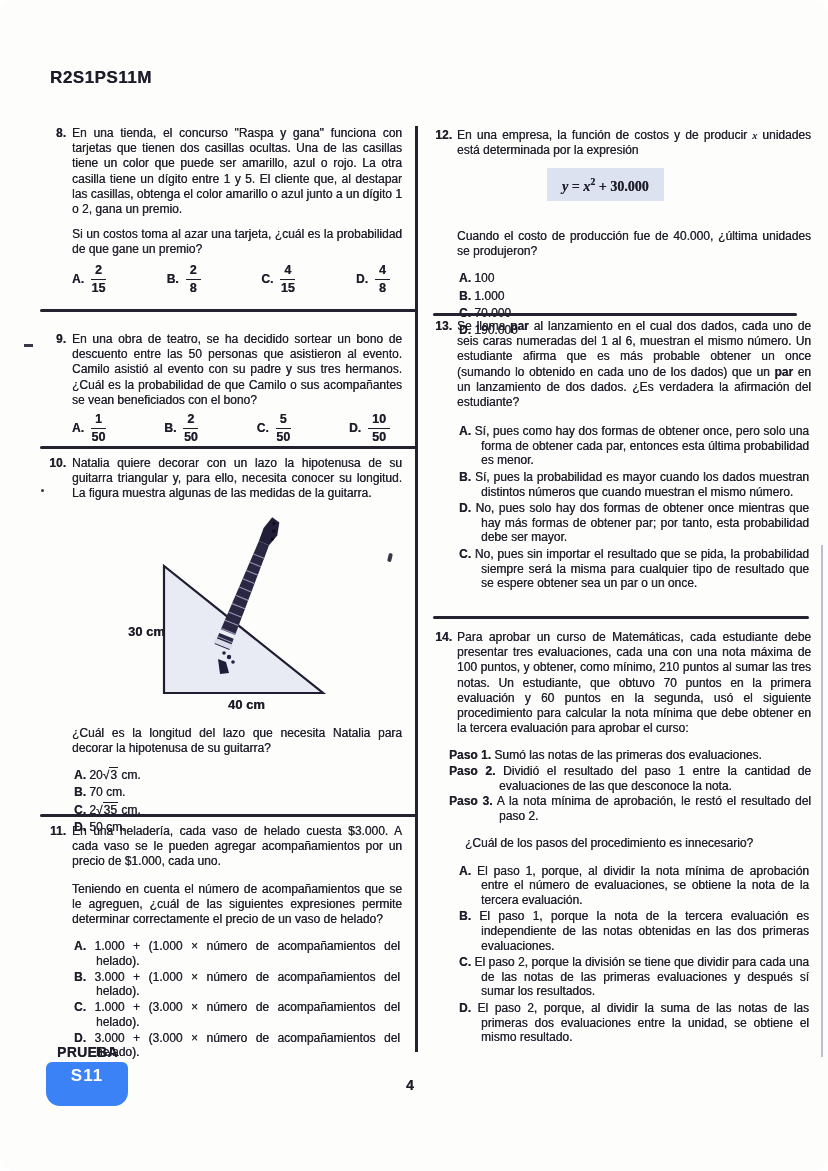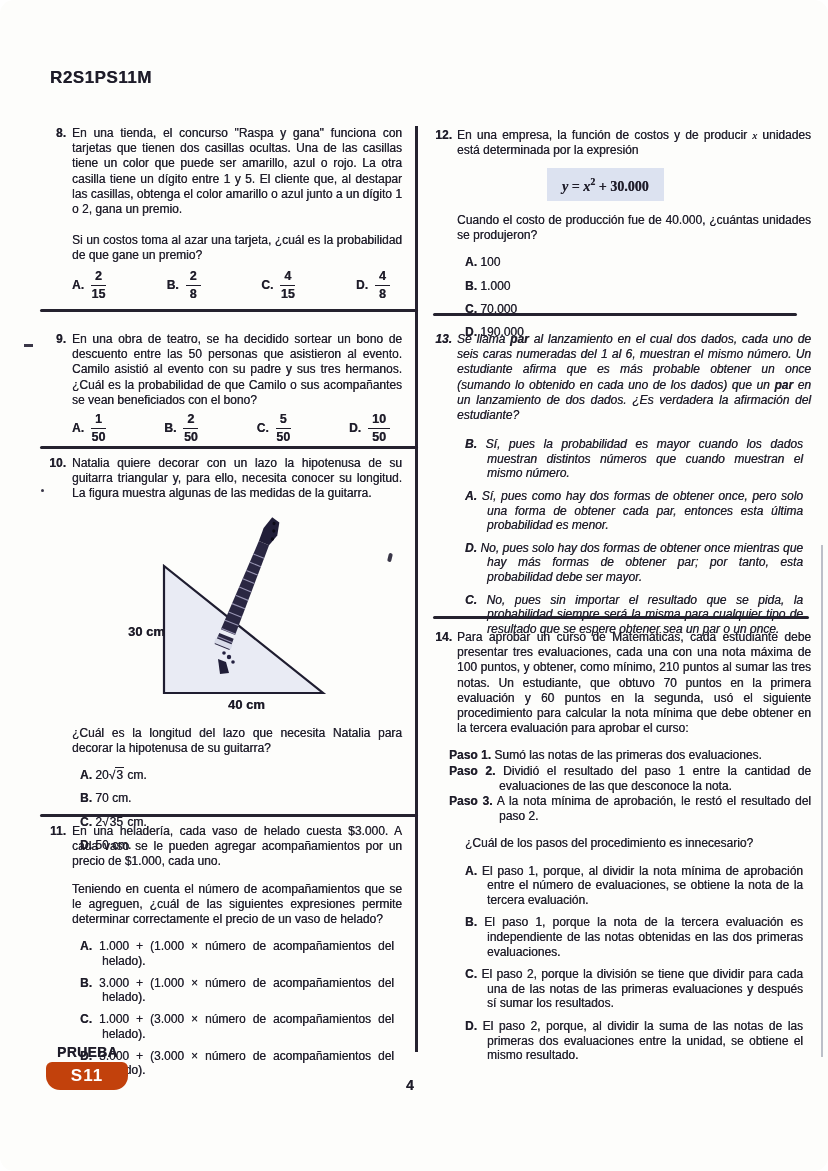--- a/index.html
+++ b/index.html
@@ -14,73 +14,73 @@
   .hdr-code { position:absolute; left:50px; top:70px; font-size:17px; font-weight:bold; letter-spacing:.5px; }
 
   .q { position:absolute; text-align:justify; }
   .qbody { position:relative; padding-left:32px; }
   .rcol .qbody { padding-left:24px; }
   .qnum { position:absolute; left:0; top:0; width:26px; text-align:right; font-weight:bold; }
   .rcol .qnum { width:19px; }
   .q p { margin:0 0 12px 0; }
 
   .opts { margin:0; padding:0; list-style:none; }
-  .opt { padding-left:22px; text-indent:-22px; margin:8px; }
+  .opt { padding-left:22px; text-indent:-22px; margin:2px; }
   .letter { font-weight:bold; }
   .opts-tight .opt { line-height:14.3px; }
   .opts-mid .opt { line-height:14.6px; }
 
   .fracs { display:flex; justify-content:space-between; width:318px; margin-top:4px; }
   .fopt { display:flex; align-items:center; gap:7px; }
   .frac { display:inline-block; text-align:center; font-weight:bold; font-size:12.5px; line-height:13px; }
   .fn { display:block; padding:0 4px 2px; border-bottom:1.6px solid #1e1c29; }
   .fd { display:block; padding-top:2px; }
 
   .ovl { border-top:1.4px solid #1e1c29; padding:0 1px; }
 
   .formula {
-    display:inline-block; margin:0 0 12px 90px; padding:6px 15px;
+    display:inline-block; margin:0 0 28px 90px; padding:6px 15px;
     background:#dce2f0; font-family:"Liberation Serif", serif;
     font-weight:bold; font-size:14px; line-height:16px;
   }
   .formula sup { font-size:10px; }
   .varx { font-family:"Liberation Serif", serif; font-style:italic; font-size:11px; }
 
   .steps { margin:0 0 12px 0; }
   .step { padding-left:42px; text-indent:-50px; }
 
   .hsep { position:absolute; height:3px; background:#25222f; border-radius:2px; }
   .vdiv { position:absolute; left:415px; top:126px; width:3px; height:926px; background:#25222f; }
   .edge-line { position:absolute; left:821px; top:545px; width:2px; height:512px; background:#bcbfc8; }
 
   .fig { margin:2px 0 2px 46px; }
   .fig text { font-family:"Liberation Sans", sans-serif; font-weight:bold; font-size:13px; fill:#1b1926; }
 
   .prueba { position:absolute; left:57px; top:1045px; font-size:14px; font-weight:bold; letter-spacing:.3px; }
   .badge {
-    position:absolute; left:46px; top:1062px; width:82px; height:28px;
-    background:#c2410c; color:#fff; font-weight:bold; font-size:17px;
+    position:absolute; left:46px; top:1062px; width:82px; height:44px;
+    background:#3b82f6; color:#fff; font-weight:bold; font-size:17px;
     text-align:center; line-height:28px; letter-spacing:1px;
     border-radius:6px 6px 14px 14px; text-shadow:none;
   }
   .pagenum { position:absolute; left:406px; top:1078px; font-size:14px; font-weight:bold; }
 
   .speck { position:absolute; background:#3a3748; }
 </style>
 </head>
 <body>
 
 <div class="page">
 
   <div class="hdr-code">R2S1PS11M</div>
 
   <div class="q" style="left:40px; top:126px; width:362px;">
     <div class="qbody">
       <span class="qnum">8.</span>
-      <p style="margin-bottom:16px">En una tienda, el concurso "Raspa y gana" funciona con tarjetas que tienen dos casillas ocultas. Una de las casillas tiene un color que puede ser amarillo, azul o rojo. La otra casilla tiene un dígito entre 1 y 5. El cliente que, al destapar las casillas, obtenga el color amarillo o azul junto a un dígito 1 o 2, gana un premio.</p>
+      <p style="margin-bottom:10px">En una tienda, el concurso "Raspa y gana" funciona con tarjetas que tienen dos casillas ocultas. Una de las casillas tiene un color que puede ser amarillo, azul o rojo. La otra casilla tiene un dígito entre 1 y 5. El cliente que, al destapar las casillas, obtenga el color amarillo o azul junto a un dígito 1 o 2, gana un premio.</p>
       <p style="margin-bottom:6px">Si un costos toma al azar una tarjeta, ¿cuál es la probabilidad de que gane un premio?</p>
       <div class="fracs">
         <div class="fopt">
           <span class="letter">A.</span>
           <span class="frac">
               <span class="fn">2</span>
               <span class="fd">15</span>
             </span>
         </div>
         <div class="fopt">
@@ -204,37 +204,37 @@
         <li class="opt"><span class="letter">D.</span> <span>3.000 + (3.000 × número de acompañamientos del helado).</span></li>
       </ul>
     </div>
   </div>
 
   <div class="q rcol" style="left:433px; top:128px; width:378px;">
     <div class="qbody">
       <span class="qnum">12.</span>
       <p style="margin-bottom:10px"><span>En una empresa, la función de costos y de producir </span><i class="varx">x</i><span> unidades está determinada por la expresión</span></p>
       <div class="formula"><i>y</i><span> = </span><i>x</i><sup>2</sup><span> + 30.000</span></div>
-      <p style="margin-bottom:12px">Cuando el costo de producción fue de 40.000, ¿cuántas unidades se produjeron?</p>
+      <p style="margin-bottom:12px">Cuando el costo de producción fue de 40.000, ¿última unidades se produjeron?</p>
       <ul class="opts">
         <li class="opt"><span class="letter">A.</span> <span>100</span></li>
         <li class="opt"><span class="letter">B.</span> <span>1.000</span></li>
         <li class="opt"><span class="letter">C.</span> <span>70.000</span></li>
         <li class="opt"><span class="letter">D.</span> <span>190.000</span></li>
       </ul>
     </div>
   </div>
 
-  <div class="q rcol" style="left:433px; top:332px; width:378px;font-style:italic;">
+  <div class="q rcol" style="left:433px; top:319px; width:378px;">
     <div class="qbody">
       <span class="qnum">13.</span>
       <p style="margin-bottom:14px"><span>Se llama </span><b>par</b><span> al lanzamiento en el cual dos dados, cada uno de seis caras numeradas del 1 al 6, muestran el mismo número. Un estudiante afirma que es más probable obtener un once (sumando lo obtenido en cada uno de los dados) que un </span><b>par</b><span> en un lanzamiento de dos dados. ¿Es verdadera la afirmación del estudiante?</span></p>
       <ul class="opts opts-mid">
+        <li class="opt"><span class="letter">A.</span> <span>Sí, pues como hay dos formas de obtener once, pero solo una forma de obtener cada par, entonces esta última probabilidad es menor.</span></li>
         <li class="opt"><span class="letter">B.</span> <span>Sí, pues la probabilidad es mayor cuando los dados muestran distintos números que cuando muestran el mismo número.</span></li>
-        <li class="opt"><span class="letter">A.</span> <span>Sí, pues como hay dos formas de obtener once, pero solo una forma de obtener cada par, entonces esta última probabilidad es menor.</span></li>
         <li class="opt"><span class="letter">D.</span> <span>No, pues solo hay dos formas de obtener once mientras que hay más formas de obtener par; por tanto, esta probabilidad debe ser mayor.</span></li>
         <li class="opt"><span class="letter">C.</span> <span>No, pues sin importar el resultado que se pida, la probabilidad siempre será la misma para cualquier tipo de resultado que se espere obtener sea un par o un once.</span></li>
       </ul>
     </div>
   </div>
 
   <div class="q rcol" style="left:433px; top:630px; width:378px;">
     <div class="qbody">
       <span class="qnum">14.</span>
       <p>Para aprobar un curso de Matemáticas, cada estudiante debe presentar tres evaluaciones, cada una con una nota máxima de 100 puntos, y obtener, como mínimo, 210 puntos al sumar las tres notas. Un estudiante, que obtuvo 70 puntos en la primera evaluación y 60 puntos en la segunda, usó el siguiente procedimiento para calcular la nota mínima que debe obtener en la tercera evaluación para aprobar el curso:</p>

